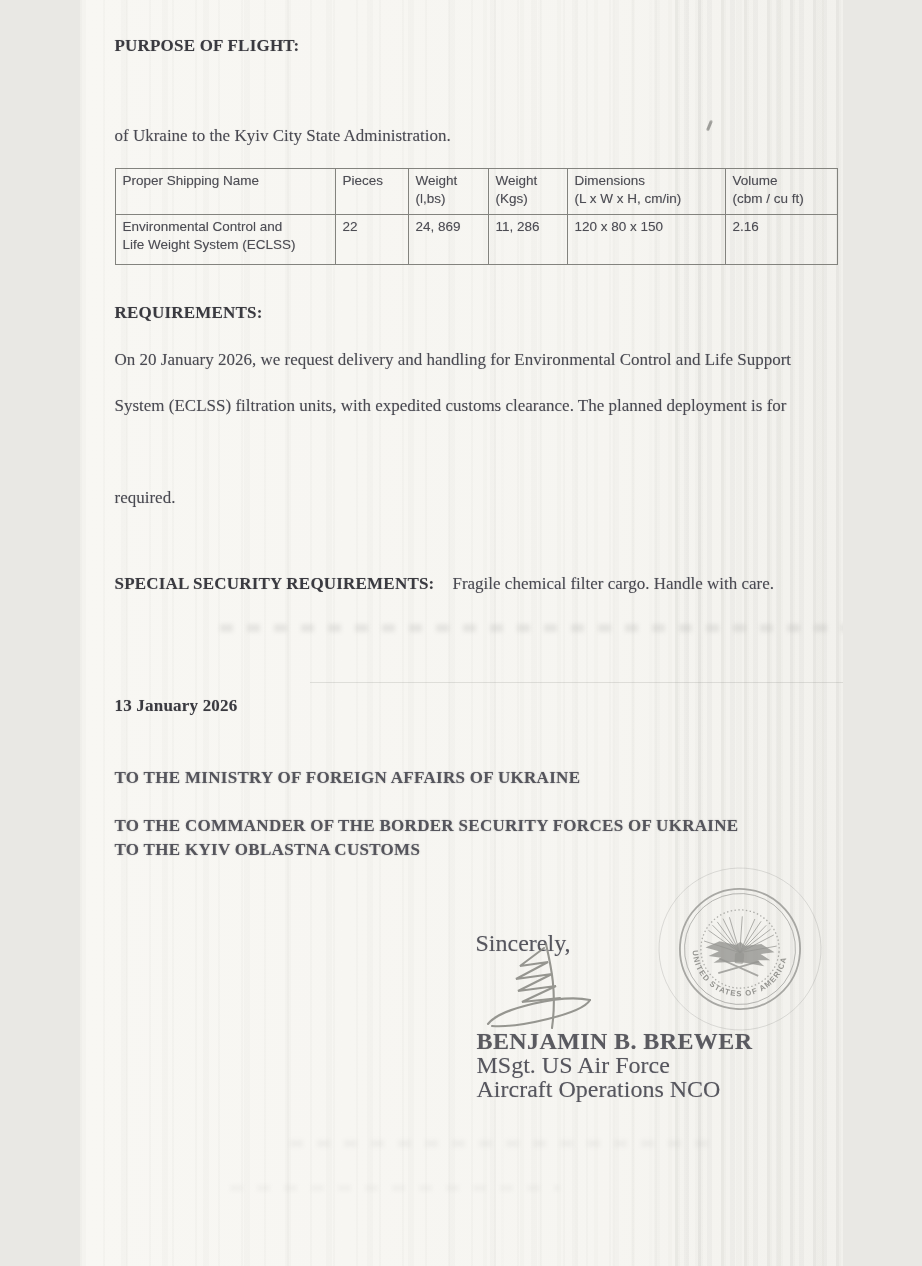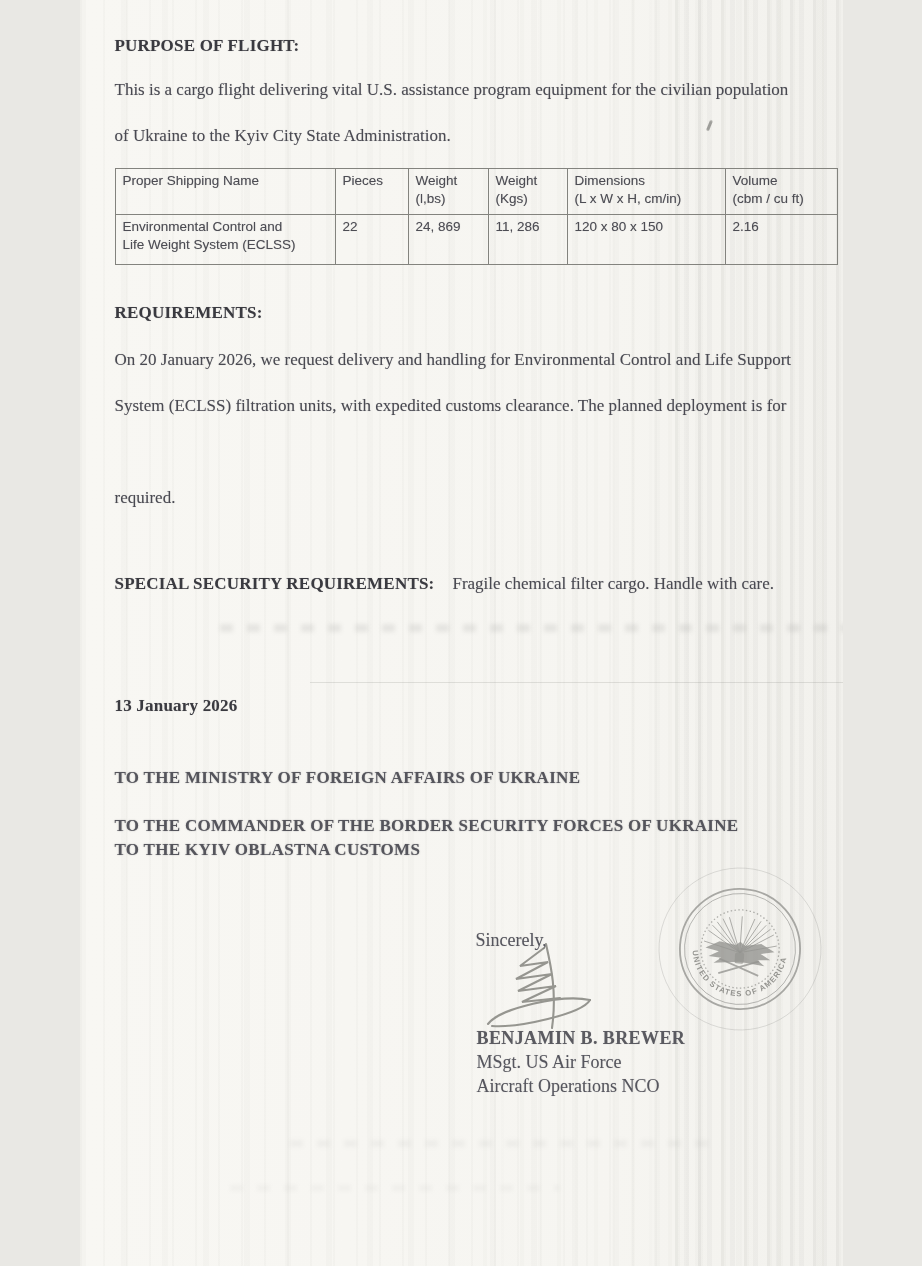--- a/index.html
+++ b/index.html
@@ -10,21 +10,21 @@
       repeating-linear-gradient(90deg, rgba(203,203,197,0.10) 0 2px, rgba(0,0,0,0) 2px 23px),
       repeating-linear-gradient(90deg, rgba(197,197,190,0.08) 0 6px, rgba(0,0,0,0) 6px 41px),
       linear-gradient(90deg,#f8f7f3 0%,#f6f5f1 70%,#f2f1ed 100%);
   }
   .abs{position:absolute;}
   .txt{text-shadow:0 0 1px rgba(95,95,100,0.35);}
   .h{font-weight:bold;font-size:17px;color:#3a3a40;letter-spacing:0.2px;white-space:nowrap;}
   .body-line{font-size:17px;color:#4a4a52;white-space:nowrap;}
   .recipient{font-weight:bold;font-size:17px;color:#55555c;letter-spacing:0.3px;white-space:nowrap;
              text-shadow:0 0 1.4px rgba(105,105,110,0.55);}
-  .sig-text{font-size:18px;color:#56565e;white-space:nowrap;}
+  .sig-text{font-size:24px;color:#56565e;white-space:nowrap;}
   
   table.cargo{border-collapse:collapse;table-layout:fixed;width:722px;
     font-family:"Liberation Sans", sans-serif;font-size:13.5px;color:#4d4d54;}
   table.cargo th, table.cargo td{
     border:1px solid #83837e;padding:3px 7px 4px;text-align:left;vertical-align:top;
     font-weight:normal;white-space:pre-line;line-height:1.3;
     text-shadow:0 0 0.8px rgba(95,95,100,0.4);}
   table.cargo thead th{height:38px;}
   table.cargo tbody td{height:42px;}
   
@@ -46,21 +46,20 @@
 </style>
 </head>
 <body>
 
 <div class="page">
 
   <div class="abs streak-band-mid"></div>
   <div class="abs streak-band-right"></div>
 
   <div class="abs h txt" style="left:35px;top:36px;">PURPOSE OF FLIGHT:</div>
-  <div class="abs body-line txt" style="left:35px;top:80px;">This is a cargo flight delivering vital U.S. assistance program equipment for the civilian population</div>
   <div class="abs body-line txt" style="left:35px;top:126px;">of Ukraine to the Kyiv City State Administration.</div>
 
   <div class="abs pen-tick" style="left:628px;top:120px;"></div>
 
   <div class="abs" style="left:35px;top:168px;">
     <table class="cargo">
       <colgroup>
         <col style="width:220px">
           <col style="width:73px">
           <col style="width:80px">

